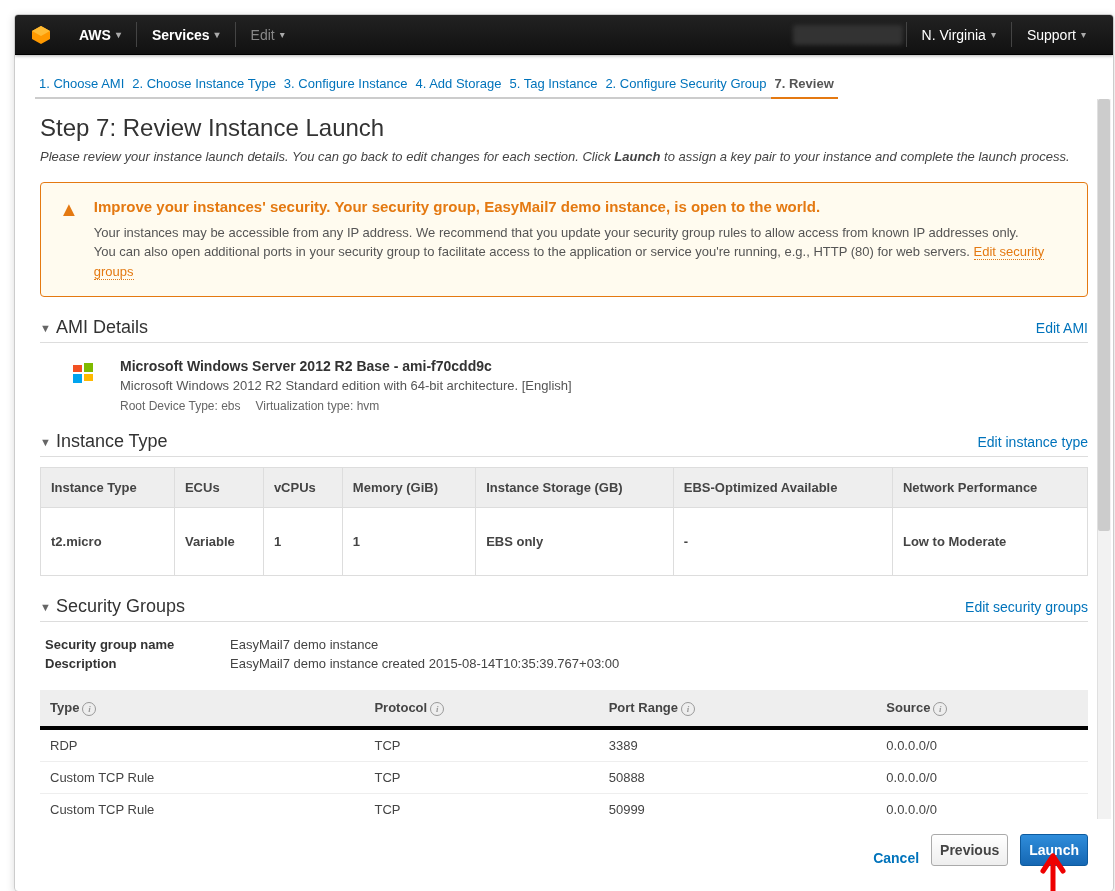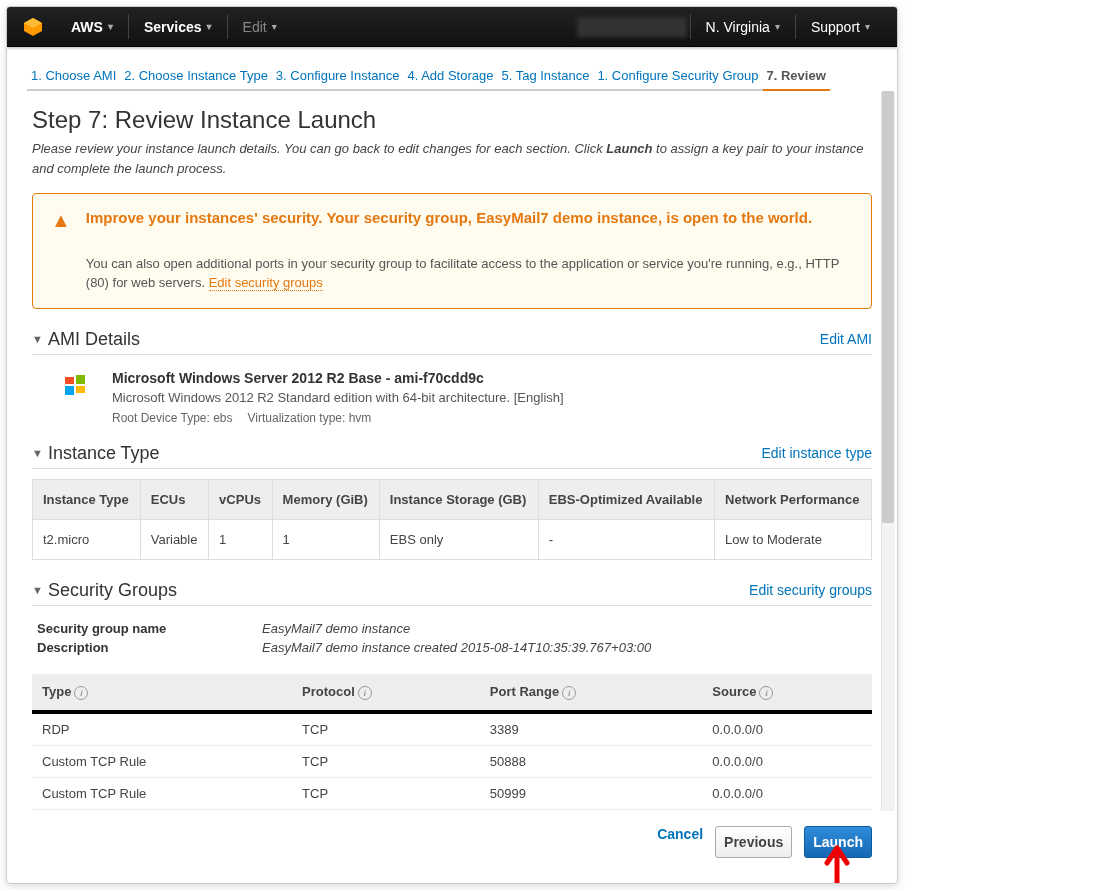--- a/index.html
+++ b/index.html
@@ -35,43 +35,43 @@
 
 .ami-block { display: flex; gap: 22px; padding: 5px 0 18px 28px; }
 .ami-icon { width: 30px; height: 30px; display: flex; align-items: center; justify-content: center; font-size: 20px; }
 .ami-name { font-weight: bold; font-size: 14px; margin-bottom: 4px; }
 .ami-desc { color: #555; font-size: 13px; margin-bottom: 6px; }
 .ami-meta { color: #666; font-size: 12px; }
 .ami-meta span { margin-right: 15px; }
 
 .data-table { width: 100%; border-collapse: collapse; margin-bottom: 20px; }
 .data-table th { background: #eee; padding: 12px 10px; text-align: left; font-size: 13px; color: #444; border: 1px solid #ddd; font-weight: bold; }
-.data-table td { padding: 12px 10px; border: 1px solid #ddd; font-size: 13px; color: #444; }
+.data-table td { padding: 26px 10px; border: 1px solid #ddd; font-size: 13px; color: #444; font-weight: bold; }
 
 .sg-info { padding: 5px 0 15px 5px; }
-.sg-row { display: flex; margin-bottom: 4px; gap: 40px; }
+.sg-row { display: flex; margin-bottom: 4px; }
 .sg-label { width: 185px; font-weight: bold; color: #333; }
-.sg-value { color: #444; font-style: italic; }
+.sg-value { color: #444; }
 
 .rules-table { width: 100%; border-collapse: collapse; }
 .rules-table th { background: #eee; padding: 10px; text-align: left; font-size: 13px; color: #444; font-weight: bold; border-bottom: 4px solid #000000; }
 .rules-table td { padding: 8px 10px; font-size: 13px; color: #444; border-bottom: 1px solid #eee; }
 .info-icon { display: inline-flex; width: 14px; height: 14px; border: 1px solid #999; border-radius: 50%; font-size: 9px; color: #999; align-items: center; justify-content: center; margin-left: 3px; font-style: italic; font-family: serif; }
 
-.footer { display: flex; justify-content: flex-end; align-items: flex-start; gap: 12px; padding: 15px 25px; }
+.footer { display: flex; justify-content: flex-end; align-items: flex-end; gap: 12px; padding: 15px 25px; }
 .btn-link { color: #0073bb; font-weight: bold; cursor: pointer; font-size: 14px; }
 .btn { padding: 7px 8px; border-radius: 3px; font-size: 14px; font-weight: bold; cursor: pointer; border: 1px solid #aaa; background: linear-gradient(#fff,#eee); color: #444; }
 .btn-primary { background: linear-gradient(#2f8ddb, #1567b3); border-color: #0d5a9e; color: #fff; }
 
 .scroll-indicator { position: absolute; right: 2px; top: 0; width: 14px; height: 100%; background: #f2f2f2; border-left: 1px solid #e0e0e0; }
 .scroll-thumb { position: absolute; right: 1px; top: 0; width: 12px; height: 60%; background: #ccc; border-radius: 2px; }
 
 .red-arrow { position: absolute; bottom: -10px; right: 40px; pointer-events: none; }
 
-.page-wrap { border: 1px solid #ccc; box-shadow: 0 2px 8px rgba(0,0,0,0.15); margin: 6px; border-radius: 4px; overflow: hidden; position: relative; width: 892px; height: 878px; }
+.page-wrap { border: 1px solid #ccc; box-shadow: 0 2px 8px rgba(0,0,0,0.15); margin: 14px; border-radius: 4px; overflow: hidden; position: relative; width: 1100px; height: 878px; }
 </style>
 </head>
 <body>
 
 <div class="page-wrap">
 
 <div class="topbar">
   <div class="logo">
     <svg width="22" height="22" viewBox="0 0 22 22">
           <polygon points="11,2 20,7 20,15 11,20 2,15 2,7" fill="#f90"></polygon>
@@ -105,40 +105,40 @@
         <span class="caret">▾</span>
       </div>
 </div>
 
 <div class="wizard-tabs">
   <div class="wizard-tab">1. Choose AMI</div>
   <div class="wizard-tab">2. Choose Instance Type</div>
   <div class="wizard-tab">3. Configure Instance</div>
   <div class="wizard-tab">4. Add Storage</div>
   <div class="wizard-tab">5. Tag Instance</div>
-  <div class="wizard-tab">1. Configure Security Group</div>
+  <div class="wizard-tab">2. Configure Security Group</div>
   <div class="wizard-tab active">7. Review</div>
 </div>
 
 <div class="content">
   <div class="scroll-indicator">
         <div class="scroll-thumb"></div>
       </div>
 
   <h1 class="step-title">Step 7: Review Instance Launch</h1>
   <p class="step-desc">
     <span>Please review your instance launch details. You can go back to edit changes for each section. Click </span><strong>Launch</strong><span> to assign a key pair to your instance and complete the launch process.</span>
   </p>
 
   <div class="alert">
     <div class="alert-icon">▲</div>
     <div>
       <div class="alert-title">Improve your instances' security. Your security group, EasyMail7 demo instance, is open to the world.</div>
       <div class="alert-body">
-        <br>
+        <span>Your instances may be accessible from any IP address. We recommend that you update your security group rules to allow access from known IP addresses only.</span><br>
         <span>You can also open additional ports in your security group to facilitate access to the application or service you're running, e.g., HTTP (80) for web servers. </span><span class="alert-link">Edit security groups</span>
       </div>
     </div>
   </div>
 
   <div class="section-head">
     <div class="section-title">
           <span class="collapse-arrow">▼</span>
           <span>AMI Details</span>
         </div>

